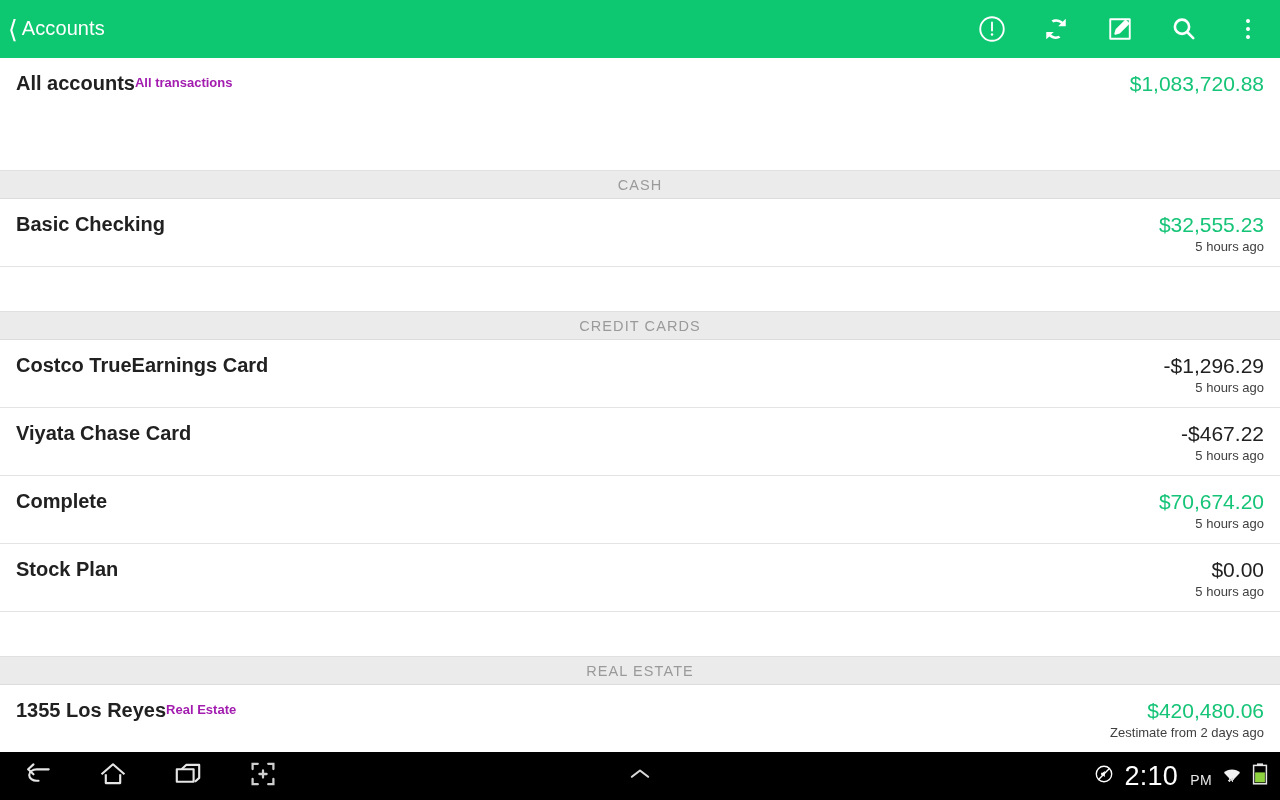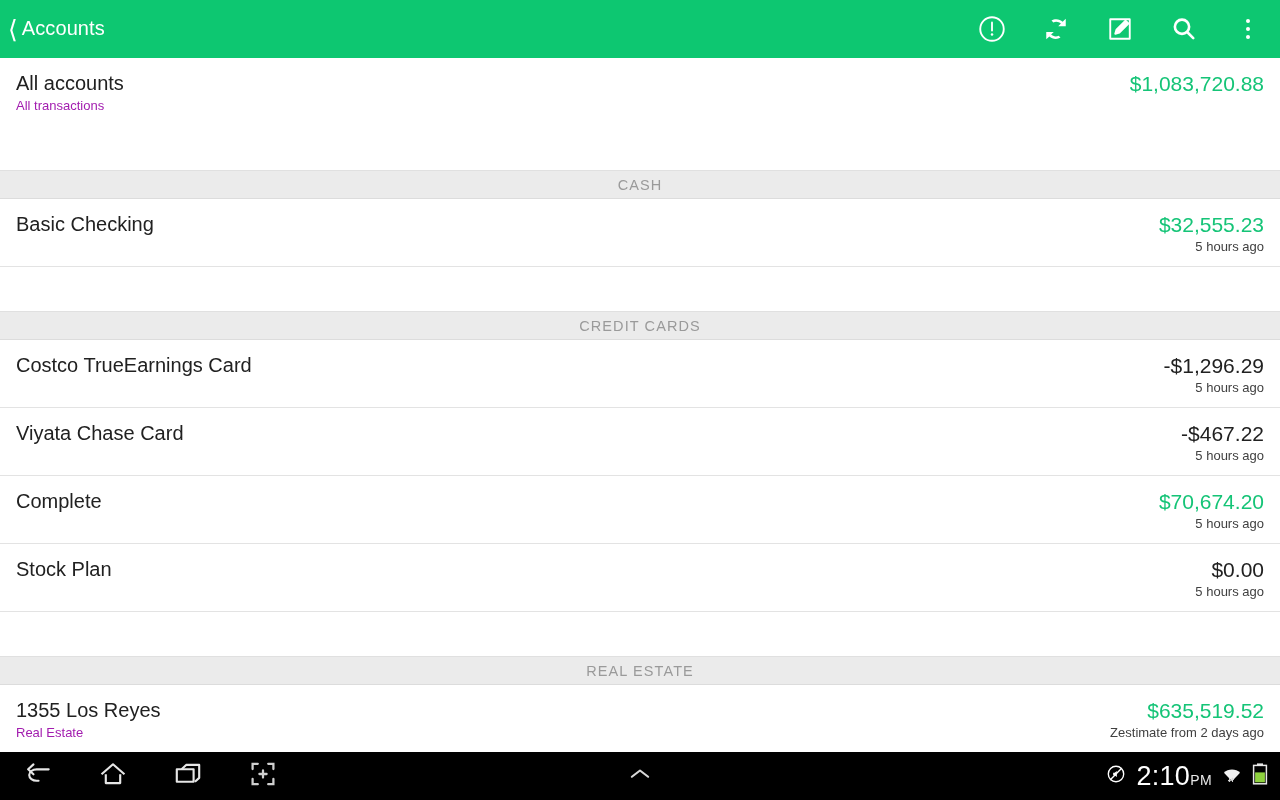--- a/index.html
+++ b/index.html
@@ -52,21 +52,21 @@
   .row {
     position:relative;
     display:flex; align-items:flex-start; justify-content:space-between;
     padding:14px 16px 0 16px;
     border-bottom:1px solid #e3e3e3;
     background:#ffffff;
   }
   .row.total { height:68px; border-bottom:none; }
   .row.acct  { height:68px; }
 
-  .row-left { display:flex; flex-direction:column; min-width:0; }
+  .row-left { display:flex; flex-direction:row; min-width:0;font-weight:bold; }
   .row-name { font-size:20px; color:#212121; line-height:23px; white-space:nowrap; }
   .row-sub  { font-size:13px; color:#a21caf; line-height:16px; margin-top:3px; }
   .row-sub.ghost { color:#fcfcfc; }
 
   .row-right { display:flex; flex-direction:column; align-items:flex-end; white-space:nowrap; }
   .row-amt { font-size:21px; line-height:24px; color:#212121; }
   .row-amt.pos { color:#15c477; }
   .row-time { font-size:13px; color:#404040; line-height:16px; margin-top:2px; }
 
   
@@ -79,21 +79,21 @@
   .nav-center {
     position:absolute; left:0; right:0; top:0; bottom:0;
     display:flex; align-items:center; justify-content:center; pointer-events:none;
   }
   .nav-center > * { pointer-events:auto; }
   .status {
     margin-left:auto; display:flex; align-items:center; gap:9px; padding-right:12px;
   }
   .clock {
     color:#ffffff; font-size:27px; line-height:1; letter-spacing:.3px;
-    display:flex; align-items:baseline; gap:0;
+    display:flex; align-items:baseline; gap:12px;
   }
   .clock .ampm { font-size:14px; color:#e8e8e8; letter-spacing:.4px; }
 </style>
 </head>
 <body>
 
 <div id="app">
 
   <div class="appbar">
 
@@ -226,21 +226,21 @@
 
     <div class="section-header">
       <span>REAL ESTATE</span>
     </div>
     <div class="row acct">
       <div class="row-left">
         <span class="row-name">1355  Los Reyes</span>
         <span class="row-sub">Real Estate</span>
       </div>
       <div class="row-right">
-        <span class="row-amt pos">$635,519.52</span>
+        <span class="row-amt pos">$420,480.06</span>
         <span class="row-time">Zestimate from 2 days ago</span>
       </div>
     </div>
 
   </div>
 
   <div class="navbar">
 
     <div class="nav-left">
 

